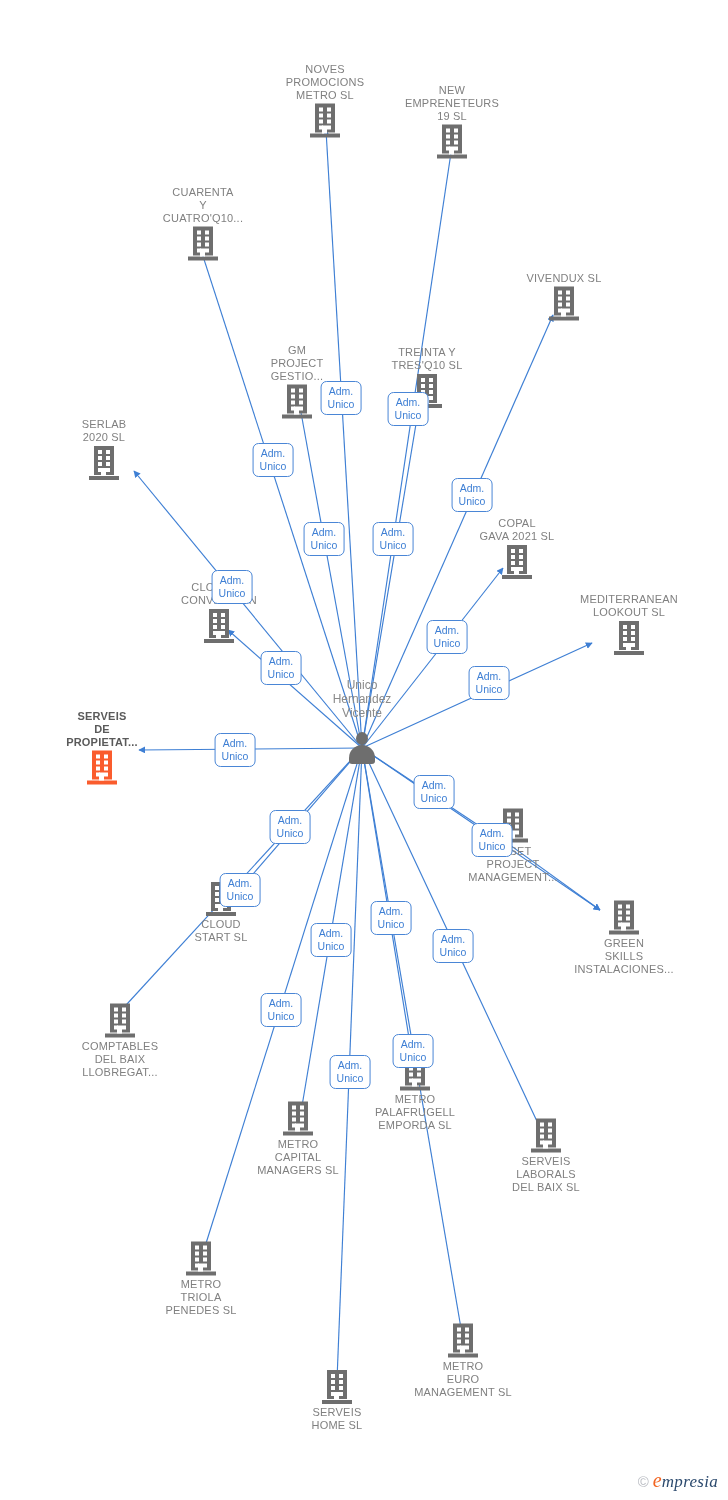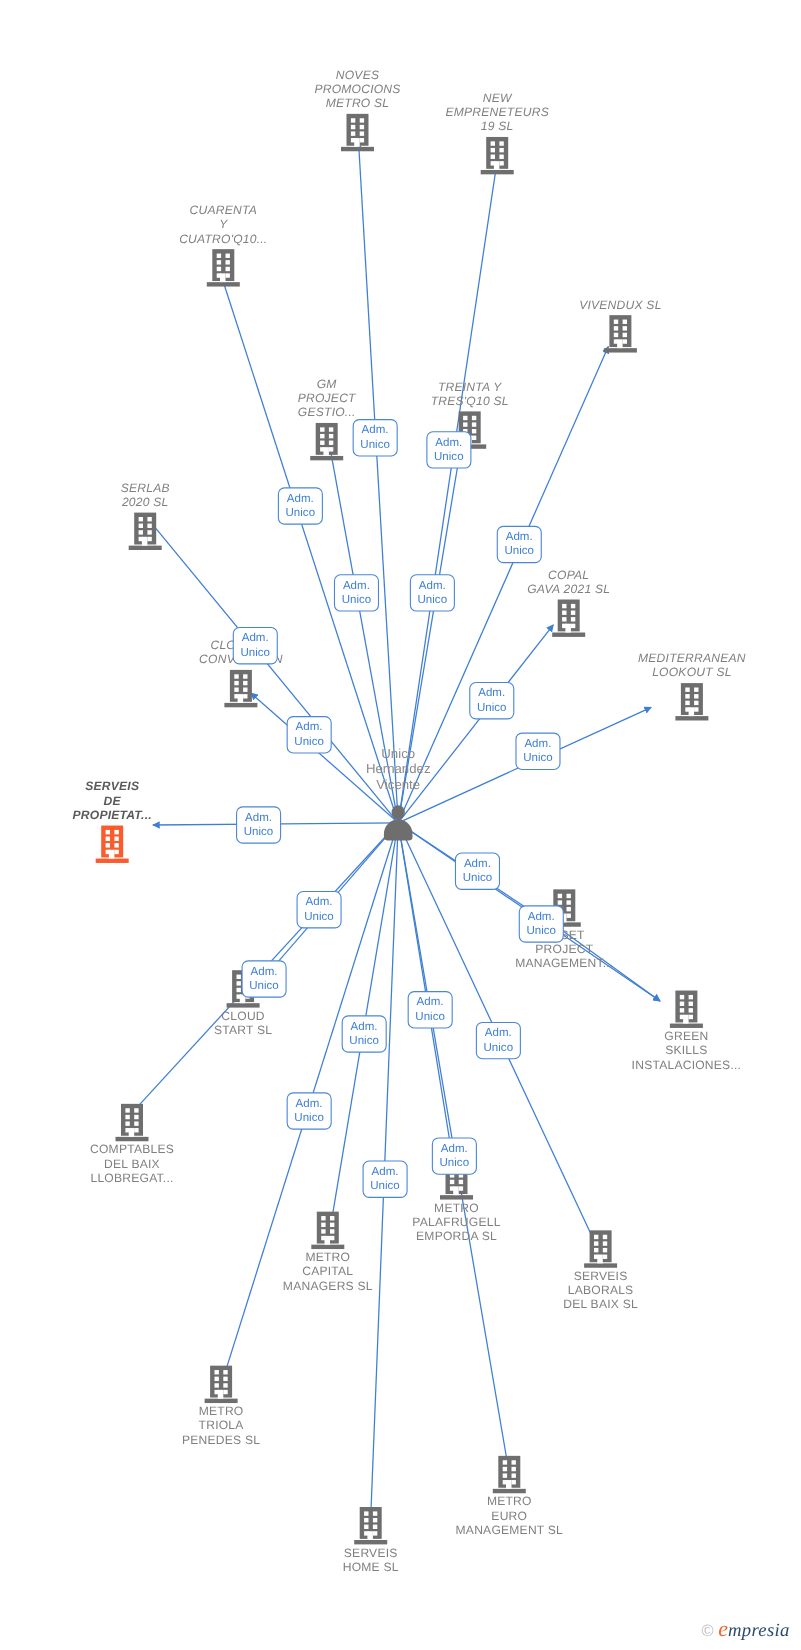--- a/index.html
+++ b/index.html
@@ -1,21 +1,21 @@
 <!DOCTYPE html>
 <html><head>
 <meta charset="utf-8">
 <style>
   html,body{margin:0;padding:0;background:#ffffff;}
   body{font-family:"Liberation Sans", sans-serif;}
   #stage{position:relative;width:728px;height:1500px;background:#fff;overflow:hidden;}
   #edges{position:absolute;left:0;top:0;width:728px;height:1500px;}
 
   .node{position:absolute;transform:translate(-50%,-50%);display:flex;flex-direction:column;align-items:center;width:160px;}
-  .node.label-above{flex-direction:column-reverse;font-style:italic;}
+  .node.label-above{flex-direction:column-reverse;}
   .node-label{font-size:11px;line-height:13px;color:#808080;text-align:center;letter-spacing:.2px;white-space:pre-line;font-weight:400;}
   .node.highlight .node-label{color:#5a5a5a;font-weight:700;}
   .ico{flex:0 0 auto;}
   .bldg{width:30px;height:34px;position:relative;margin:2px 0;}
   .bldg .body{position:absolute;left:5px;top:0;width:20px;height:29px;background:#6e6e6e;}
   .bldg .base{position:absolute;left:0;bottom:0;width:30px;height:4px;background:#6e6e6e;}
   .bldg .w{position:absolute;width:4px;height:4px;background:#fff;}
   .bldg .door{position:absolute;left:12px;bottom:4px;width:5px;height:8px;background:#fff;}
   .node.highlight .bldg .body,.node.highlight .bldg .base{background:#fa5c2d;}
 
@@ -170,21 +170,21 @@
           <div class="w" style="left:17px;top:10px;"></div>
           <div class="w" style="left:9px;top:16px;"></div>
           <div class="w" style="left:17px;top:16px;"></div>
           <div class="w" style="left:9px;top:22px;"></div>
           <div class="w" style="left:17px;top:22px;"></div>
           <div class="door"></div>
         </div>
         <div class="node-label">TREINTA Y
 TRES'Q10  SL</div>
       </div>
-      <div class="node label-above" style="left: 132px; top: 450px; margin-top: 20px;">
+      <div class="node label-above" style="left: 104px; top: 450px;">
         <div class="ico bldg">
           <div class="body"></div>
           <div class="base"></div>
           <div class="w" style="left:9px;top:4px;"></div>
           <div class="w" style="left:17px;top:4px;"></div>
           <div class="w" style="left:9px;top:10px;"></div>
           <div class="w" style="left:17px;top:10px;"></div>
           <div class="w" style="left:9px;top:16px;"></div>
           <div class="w" style="left:17px;top:16px;"></div>
           <div class="w" style="left:9px;top:22px;"></div>

